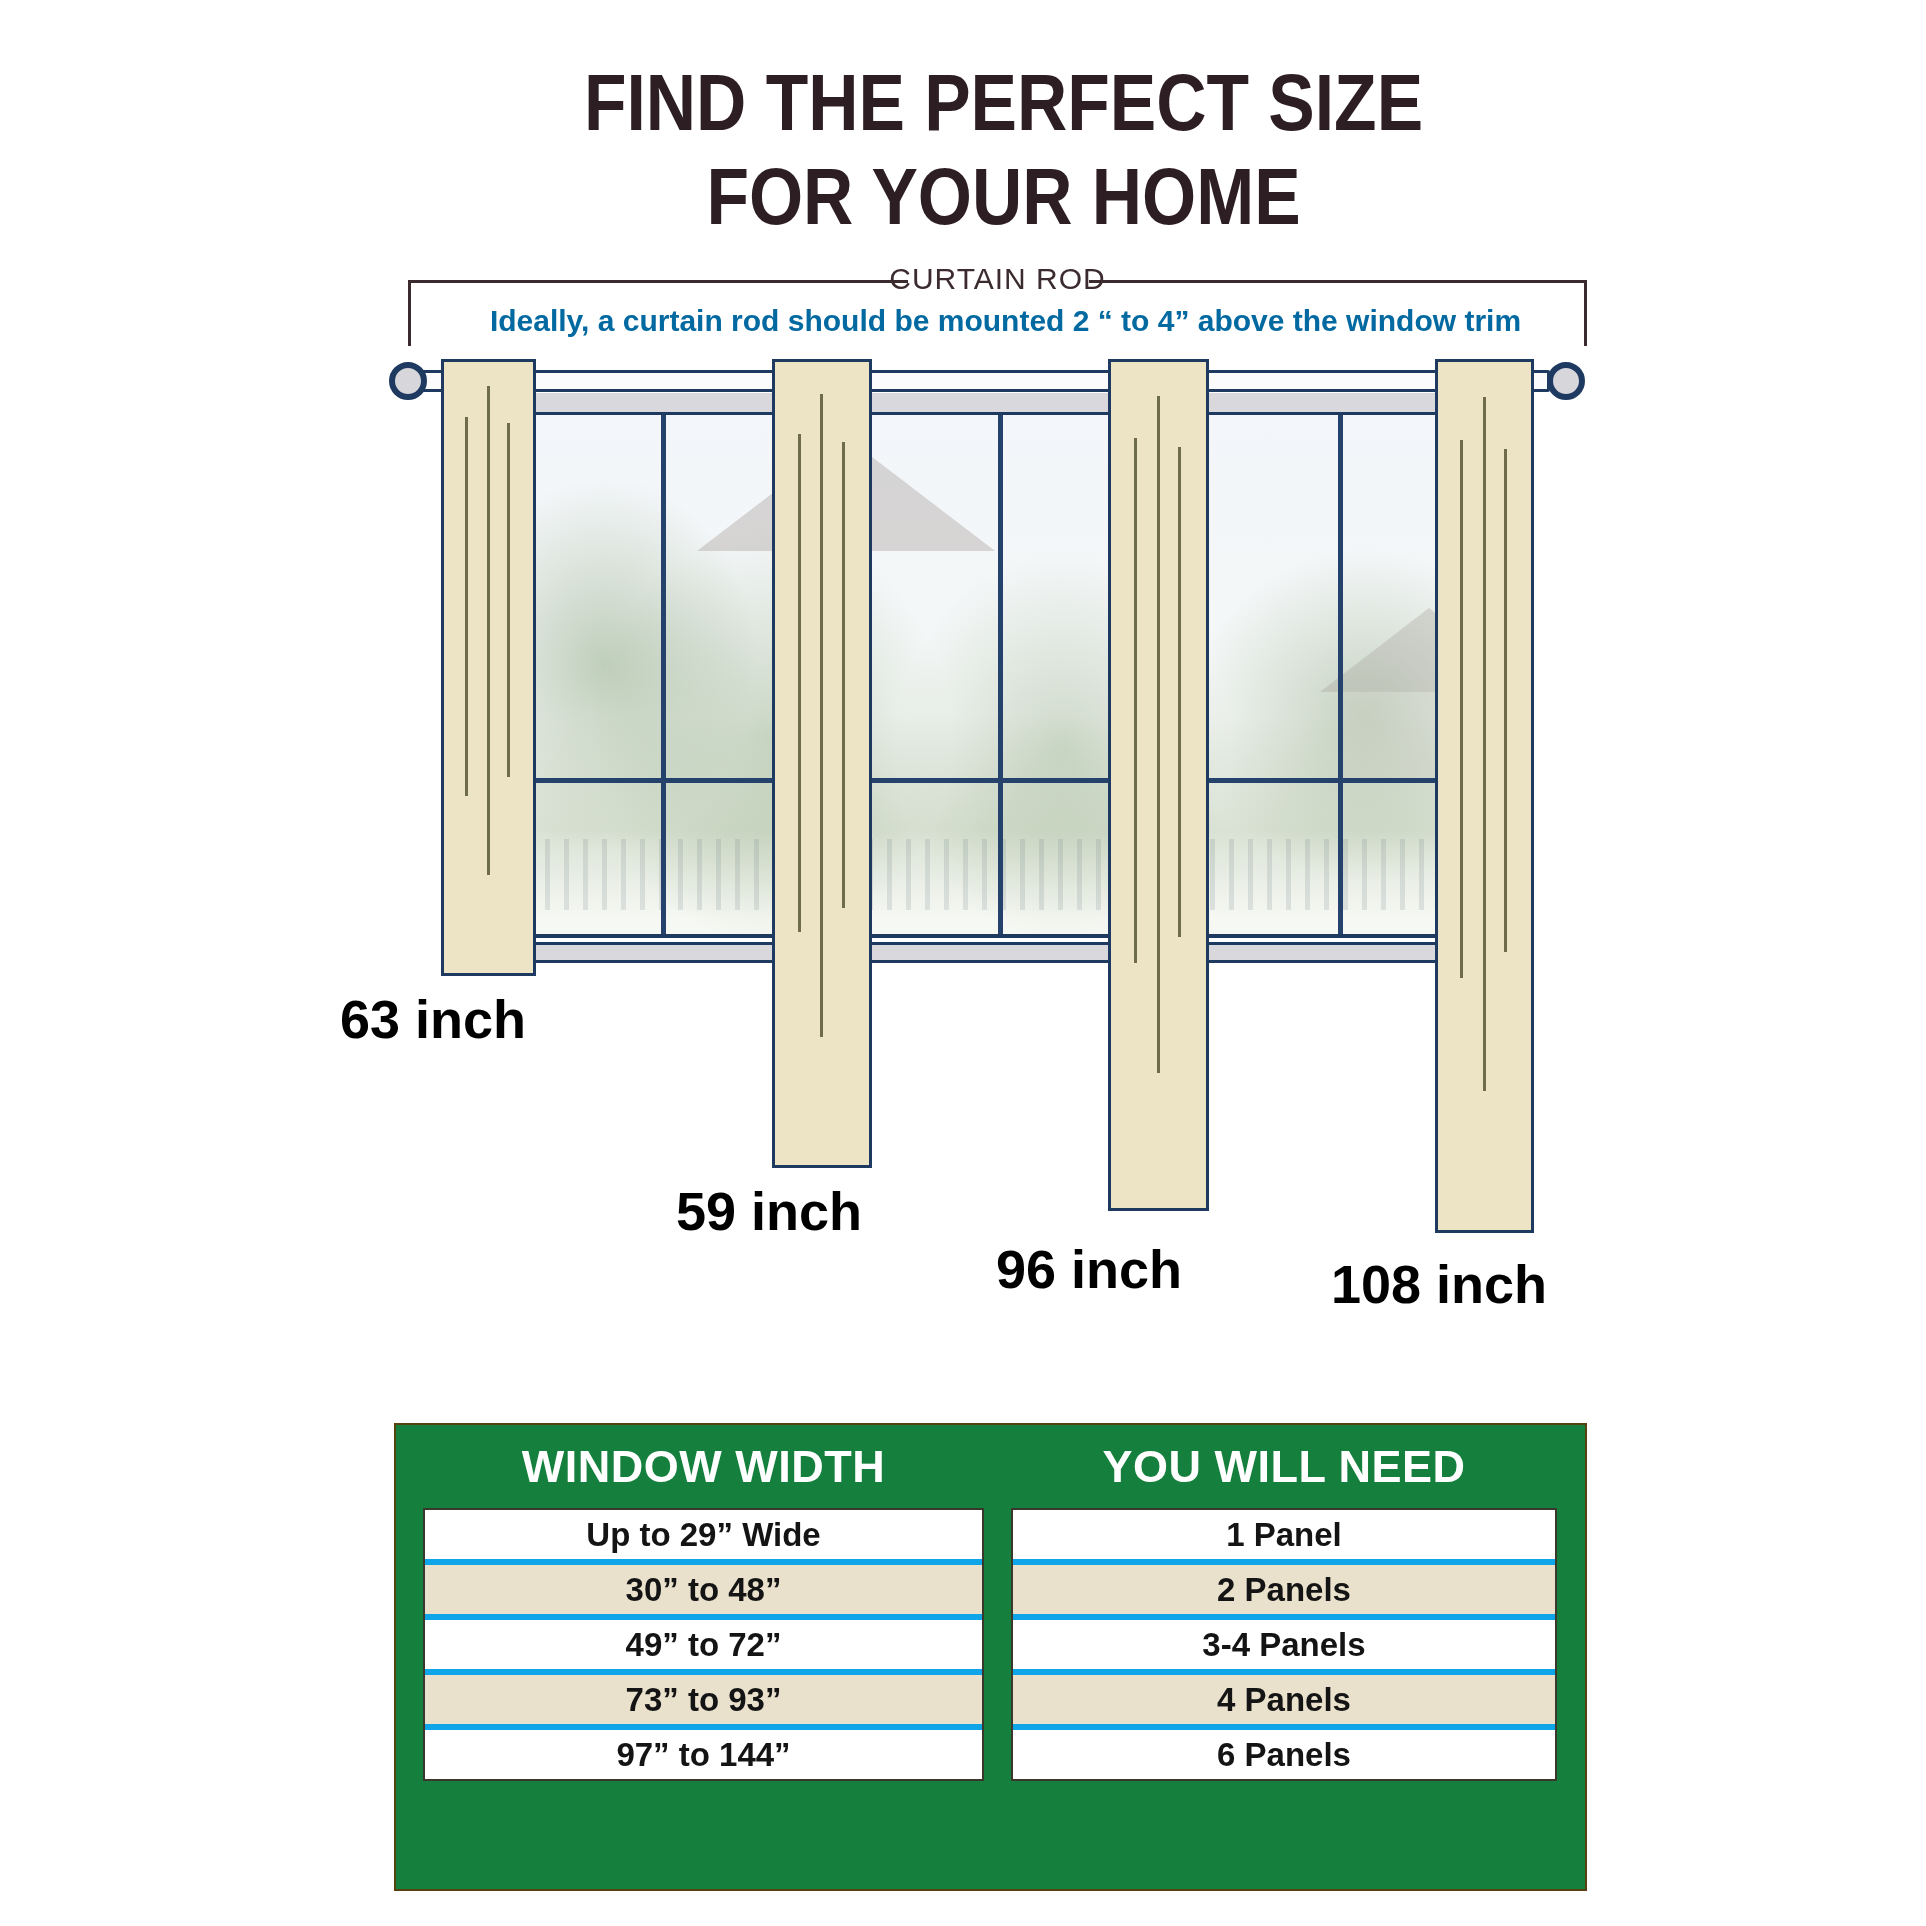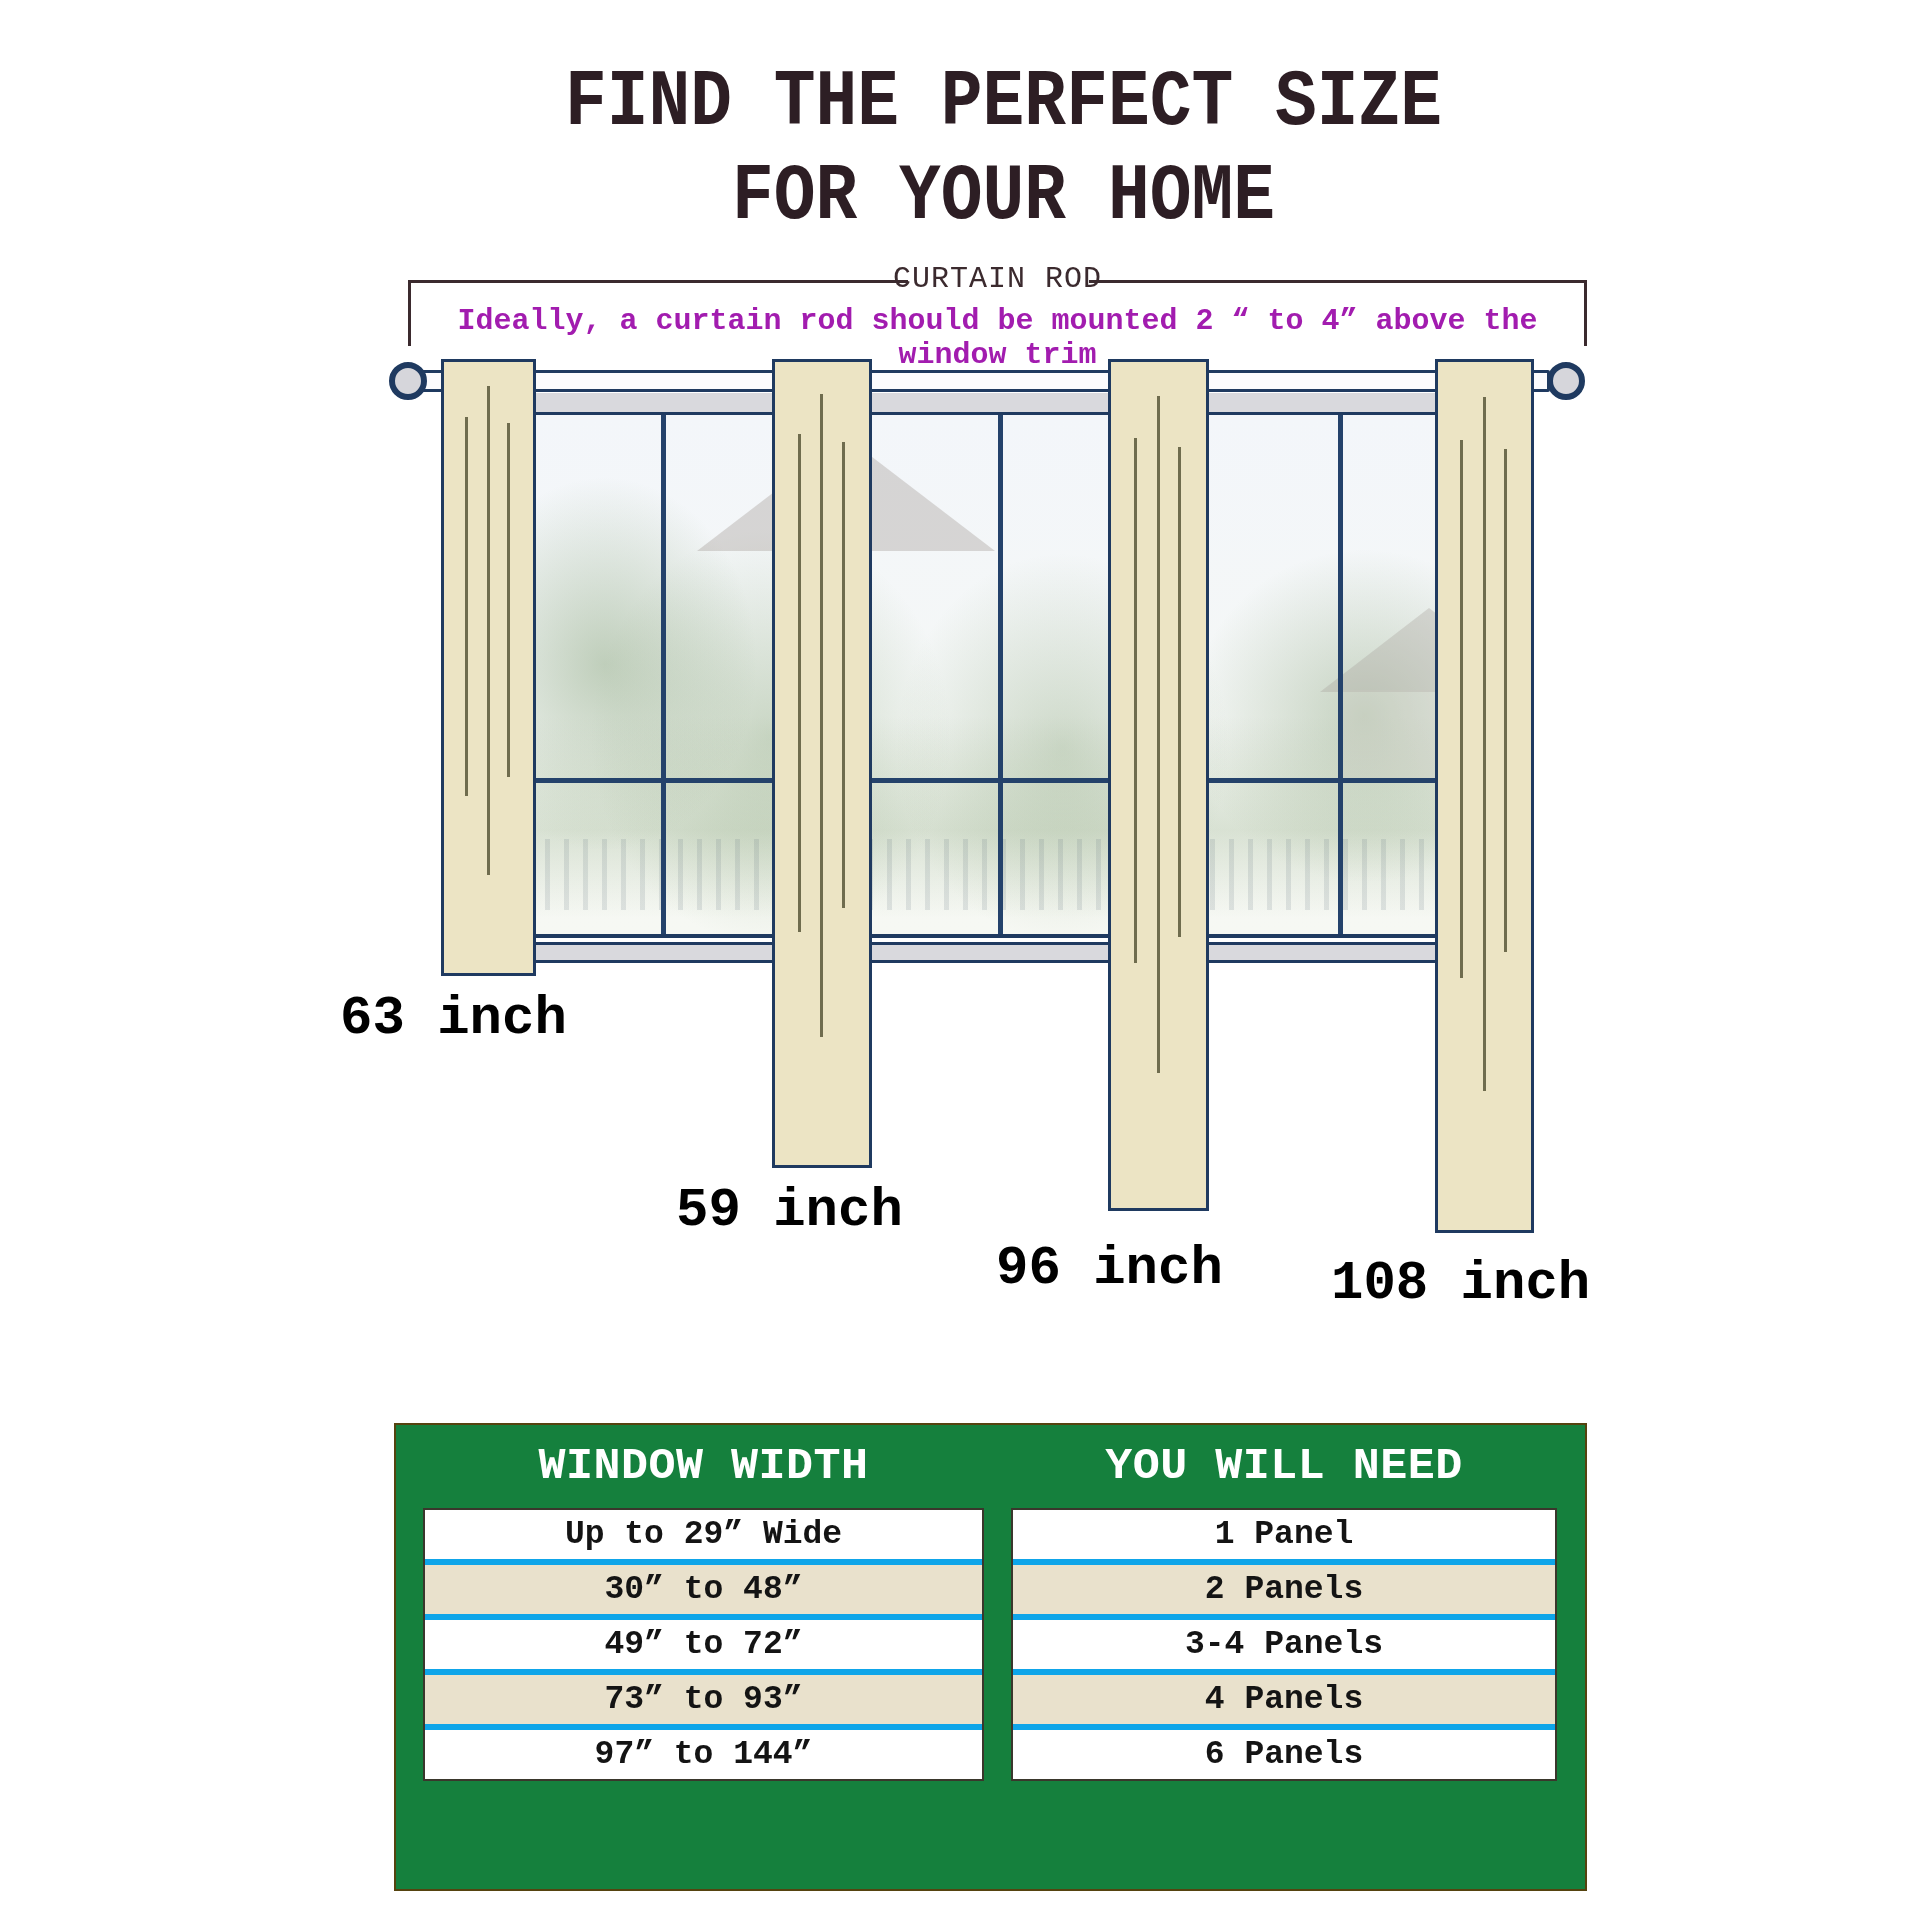--- a/index.html
+++ b/index.html
@@ -1,33 +1,33 @@
 <!DOCTYPE html>
 <html><head>
 <meta charset="utf-8">
 <style>
   html,body{margin:0;padding:0;background:#ffffff;}
   .canvas{
     position:relative;width:1927px;height:1927px;background:#ffffff;overflow:hidden;
-    font-family:Liberation Mono, monospace;
+    font-family:Liberation Sans, sans-serif;
   }
   
   .title{position:absolute;left:40px;top:63px;width:1927px;text-align:center;
     color:#2d1e24;font-weight:700;line-height:1.0;}
   .title .tline{display:block;font-size:80px;transform:scaleX(0.87);transform-origin:50% 50%;
     letter-spacing:0px;}
   .title .tline + .tline{margin-top:14px;}
   
   .bracket{position:absolute;background:none;}
   .bk-h{height:0;border-top:3px solid #3b2a2e;}
   .bk-v{width:0;border-left:3px solid #3b2a2e;}
   .callout-label{position:absolute;left:408px;top:262px;width:1179px;text-align:center;
     color:#3b2a2e;font-size:30px;font-weight:400;letter-spacing:1px;}
   .callout-note{position:absolute;left:408px;top:304px;width:1179px;text-align:center;
-    color:#a21caf;font-size:30px;font-weight:700;}
+    color:#0369a1;font-size:30px;font-weight:700;padding-left:8px;}
   
   .rod{position:absolute;left:421px;top:370px;width:1129px;height:22px;background:#fbfbfd;
     border:3px solid #1f3a60;box-sizing:border-box;border-radius:2px;z-index:2;}
   .finial{position:absolute;width:38px;height:38px;border-radius:50%;border:6px solid #1f3a60;
     background:#d6d6db;box-sizing:border-box;z-index:3;}
   .finial.left{left:389px;top:362px;}
   .finial.right{left:1547px;top:362px;}
   
   .win-head{position:absolute;left:465px;top:393px;width:1049px;height:19px;background:#d9d9dd;
     border-bottom:3px solid #1f3a60;z-index:1;}

